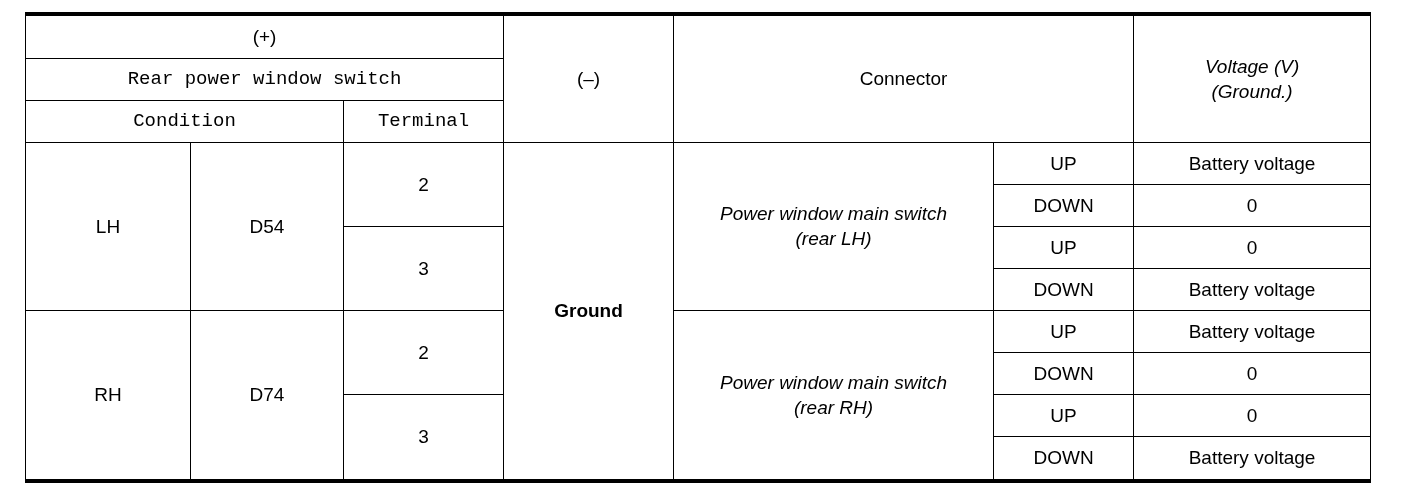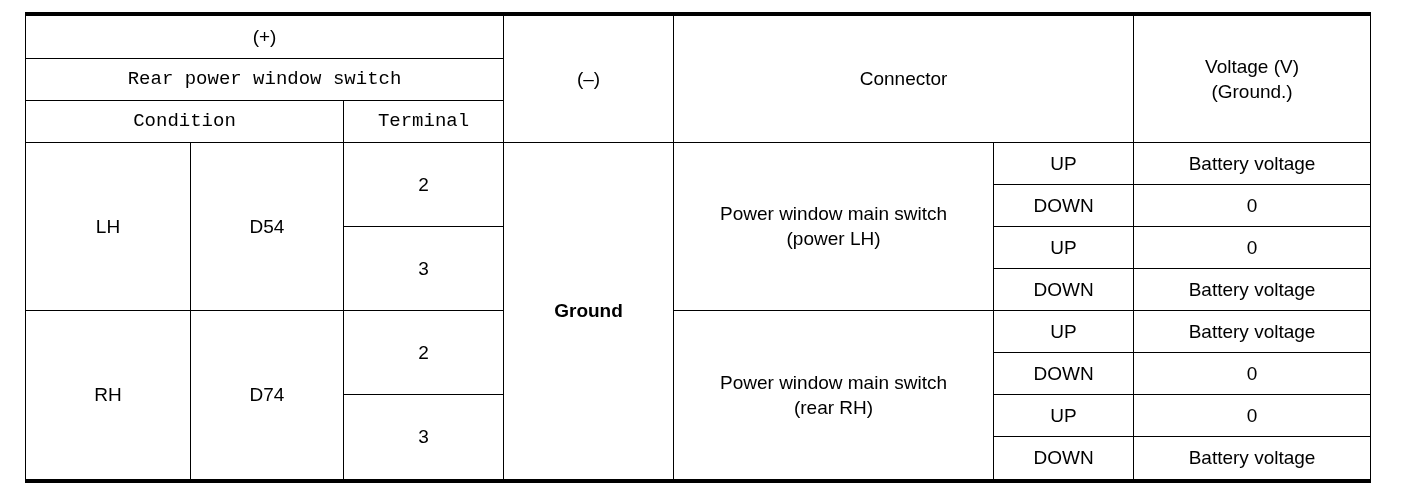--- a/index.html
+++ b/index.html
@@ -56,21 +56,21 @@
     border-bottom: 4px solid #000000;
     border-left: 1px solid #000000;
     border-right: 1px solid #000000;
   }
 
   .cell-left {
     text-align: left;
     padding-left: 16px;
   }
 
-  .two-line { line-height: 1.38; }
+  .two-line { line-height: 1.38; font-style: italic; }
 </style>
 </head>
 <body>
 
 <div id="sheet">
 
   <table class="spec-table">
     <colgroup>
       <col style="width:165px">
       <col style="width:153px">
@@ -101,21 +101,21 @@
         <td class="rule-bottom">Terminal</td>
       </tr>
 
       <tr>
         <td rowspan="4" class="thin-b">LH</td>
         <td rowspan="4" class="thin-b">D54</td>
         <td rowspan="2">2</td>
         <td rowspan="8" class="rule-left rule-right">Ground</td>
         <td rowspan="4" class="cell-left two-line">
           <div>Power window main switch</div>
-          <div>(power LH)</div>
+          <div>(rear LH)</div>
         </td>
         <td class="rule-left">UP</td>
         <td>Battery voltage</td>
       </tr>
 
       <tr>
         <td class="rule-left">DOWN</td>
         <td>0</td>
       </tr>
 

